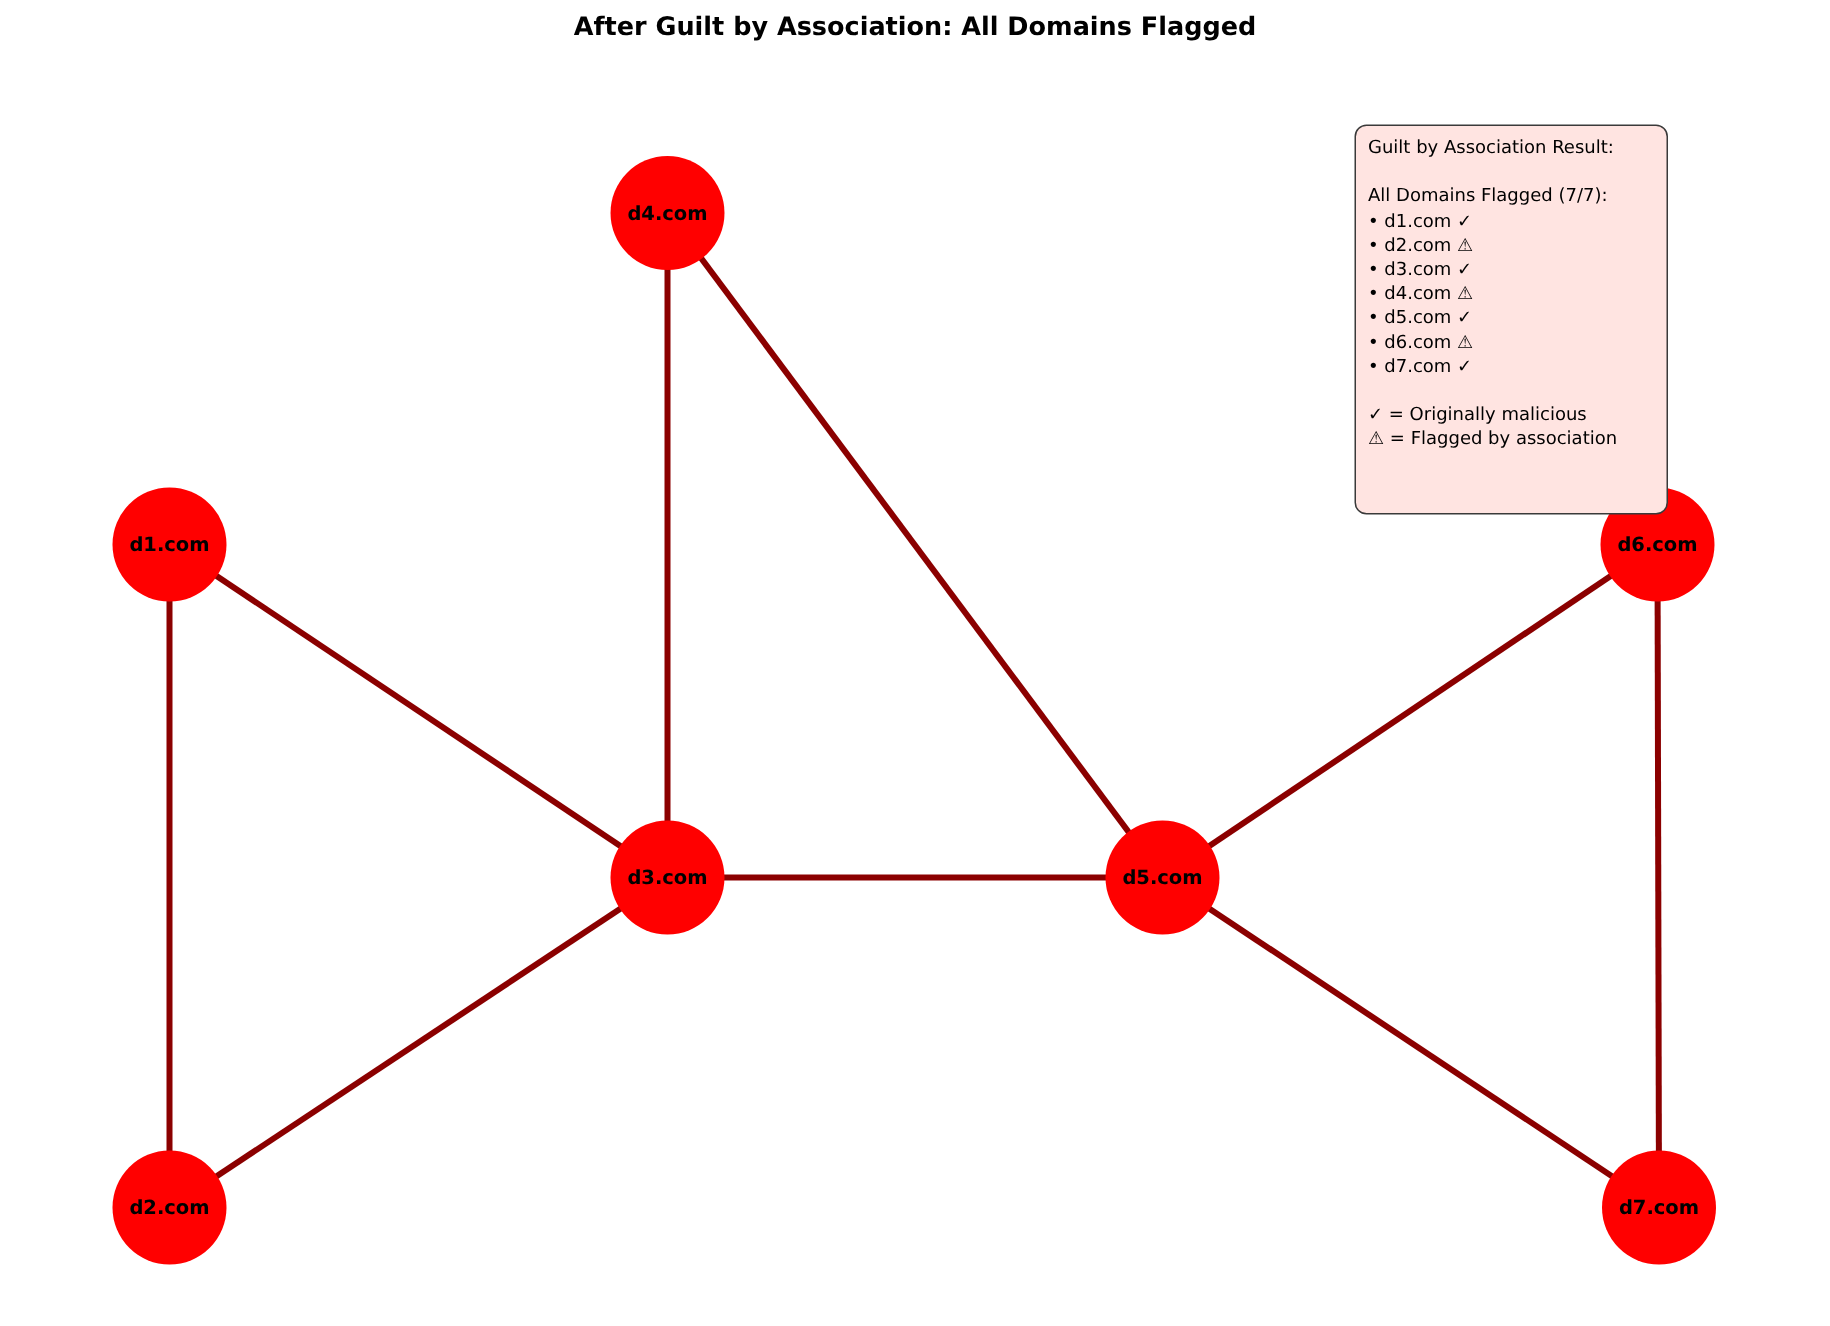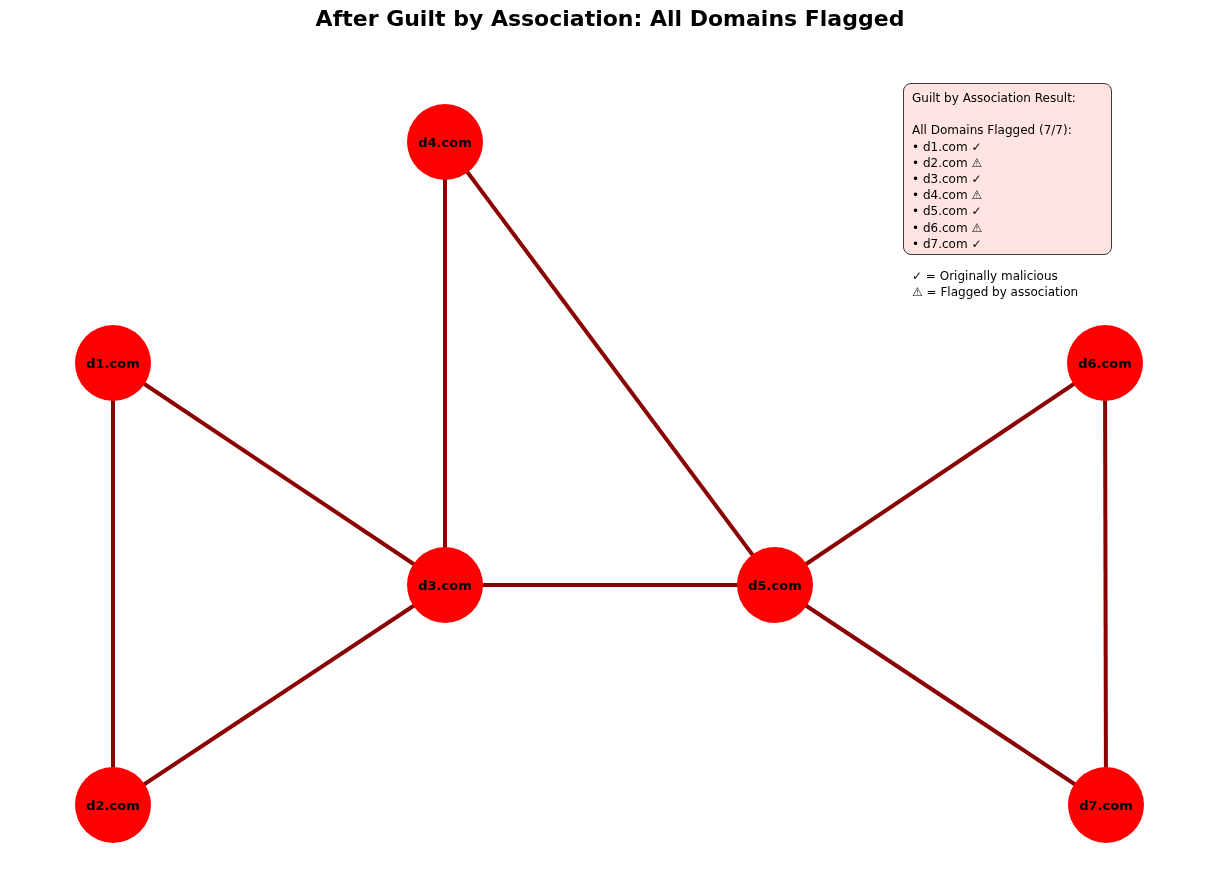--- a/index.html
+++ b/index.html
@@ -13,29 +13,29 @@
   .canvas {
     position: absolute; left: 0; top: 0;
     width: 1220px; height: 884px;
     background: #ffffff;
   }
   .title-block {
     position: absolute; left: 0; top: 7px;
     width: 1220px;
     text-align: center;
     font-weight: bold;
-    font-size: 22px;
+    font-size: 17px;
     line-height: 23px;
     color: #000000;
   }
   #graph-svg { position: absolute; left: 0; top: 0; }
   .legend-box {
     position: absolute;
     left: 903px; top: 83px;
-    width: 209px; height: 172px;
+    width: 209px; height: 260px;
     background: #FFE4E1;
     border: 1.5px solid #3a3a3a;
     border-radius: 8px;
     padding: 6px 8px;
     font-size: 12px;
     line-height: 16.2px;
     color: #000000;
     white-space: pre;
   }
   .legend-line { min-height: 16.2px; }

